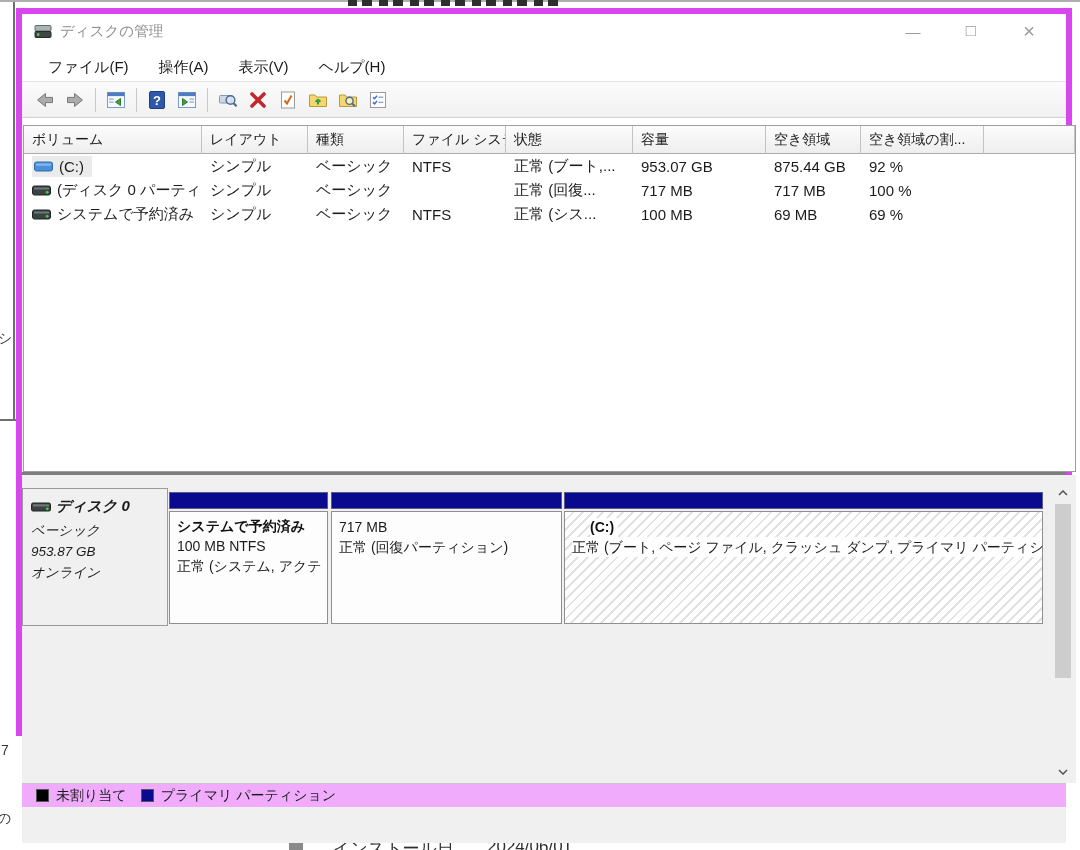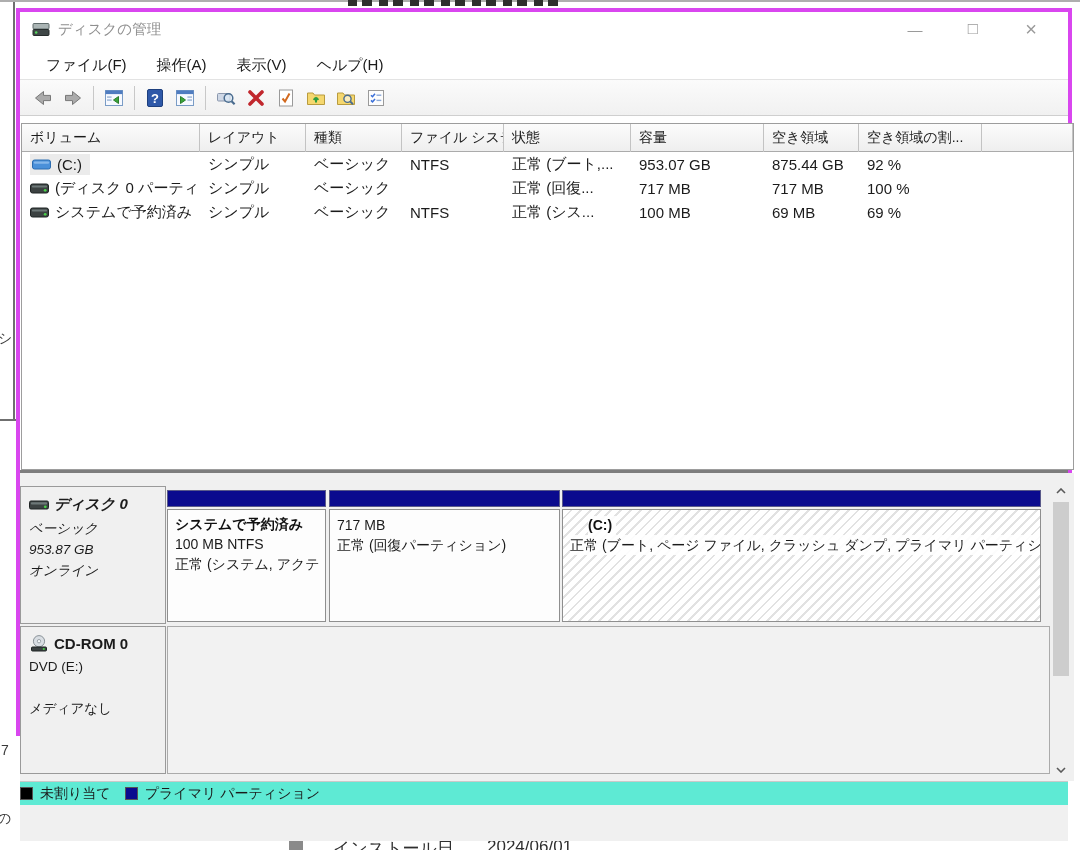--- a/index.html
+++ b/index.html
@@ -13,21 +13,21 @@
   .bg-topfrag { left:348px; top:0; width:215px; height:6px;
     background:repeating-linear-gradient(90deg,#2e2e2e 0 9px,transparent 9px 14px,#2e2e2e 14px 24px,transparent 24px 31px); }
   .bg-vline { left:13px; top:2px; width:2px; height:418px; background:#6f6f6f; }
   .bg-hline { left:0; top:419px; width:16px; height:2px; background:#6f6f6f; }
   .bg-frag { color:#3a3a3a; font-size:14px; }
   .bg-bottom-text { color:#2f2f2f; font-size:17px; white-space:nowrap; }
   .bg-gray-block { left:289px; top:838px; width:14px; height:12px; background:#8a8a8a; }
 
   
   .window { left:16px; top:8px; width:1056px; height:728px; background:#fff;
-    border:4px solid #d946ef; }
+    border:6px solid #d946ef; }
   .titlebar { position:absolute; left:0; top:0; width:100%; height:34px; background:#fff;
     display:flex; align-items:center; }
   .title-icon { margin-left:12px; width:18px; height:15px; }
   .title-text { margin-left:8px; font-size:14.5px; color:#8f8f8f; }
   .win-controls { position:absolute; right:8px; top:0; height:34px; display:flex; }
   .win-btn { width:58px; height:34px; display:flex; align-items:center; justify-content:center;
     color:#9a9a9a; font-size:15px; cursor:default; }
   .win-btn.max { font-size:17px; }
   .win-btn.close { font-size:20px; }
 
@@ -83,22 +83,22 @@
   .cd-empty { position:absolute; left:147px; top:0; width:883px; height:148px;
     background:#f2f2f2; border:1px solid #ababab; }
 
   
   .scrollbar { position:absolute; left:1032px; top:9px; width:18px; height:297px; background:#f0f0f0; }
   .sb-btn { position:absolute; left:0; width:18px; height:18px; display:flex; align-items:center; justify-content:center; }
   .sb-btn svg { width:10px; height:6px; }
   .sb-thumb { position:absolute; left:1px; top:20px; width:16px; height:174px; background:#cdcdcd; }
 
   
-  .legendbar { position:absolute; left:0; top:769px; width:100%; height:24px; background:#5eead4;
-    border-top:1px solid #c9c9c9; display:flex; align-items:center; }
+  .legendbar { position:absolute; left:0; top:769px; width:100%; height:24px; background:#f0abfc;
+    border-top:1px solid #c9c9c9; display:flex; align-items:center; padding-left:14px; }
   .legend-sq { width:13px; height:13px; border:1px solid #555; margin-right:7px; }
   .legend-label { font-size:14px; color:#1b1b1b; margin-right:14px; }
   .footer-strip { position:absolute; left:0; top:793px; width:100%; height:36px; background:#f0f0f0; }
 </style>
 </head>
 <body>
 
 <div class="page">
 
   <div class="abs bg-topline"></div>
@@ -323,37 +323,20 @@
 
         <div class="part-cell" style="left:542px; width:479px;">
           <div class="part-strip" style="background:#0a0a8e;"></div>
           <div class="part-box hatched">
             <div class="row-line"><span class="p-title" style="margin-left:18px;">(C:)</span></div>
             <div class="row-line"><span class="p-line">正常 (ブート, ページ ファイル, クラッシュ ダンプ, プライマリ パーティション)</span></div>
           </div>
         </div>
       </div>
 
-      <div class="cd-row">
-        <div class="disk-label" style="top:0; height:148px;">
-          <div class="l1">
-            <svg width="20" height="17" viewBox="0 0 20 17">
-              <circle cx="10" cy="6.2" r="5.6" fill="#d9dee3" stroke="#8b9399"></circle>
-              <circle cx="10" cy="6.2" r="1.7" fill="#f7f9fa" stroke="#9aa2a8"></circle>
-              <rect x="2.5" y="12" width="15" height="4" rx="1" fill="#3c4242" stroke="#1f2424"></rect>
-              <circle cx="14.8" cy="14" r="1.1" fill="#49d049"></circle>
-            </svg>
-            <span>CD-ROM 0</span>
-          </div>
-          <div class="ln">DVD (E:)</div>
-          <div class="ln" style="height:21px;"></div>
-          <div class="ln">メディアなし</div>
-        </div>
-        <div class="cd-empty"></div>
-      </div>
 
       <div class="scrollbar">
         <div class="sb-btn" style="top:0;">
           <svg viewBox="0 0 10 6">
             <path d="M1 5 L5 1 L9 5" fill="none" stroke="#5a5a5a" stroke-width="1.6"></path>
           </svg>
         </div>
         <div class="sb-thumb"></div>
         <div class="sb-btn" style="bottom:0; top:auto;">
           <svg viewBox="0 0 10 6">

